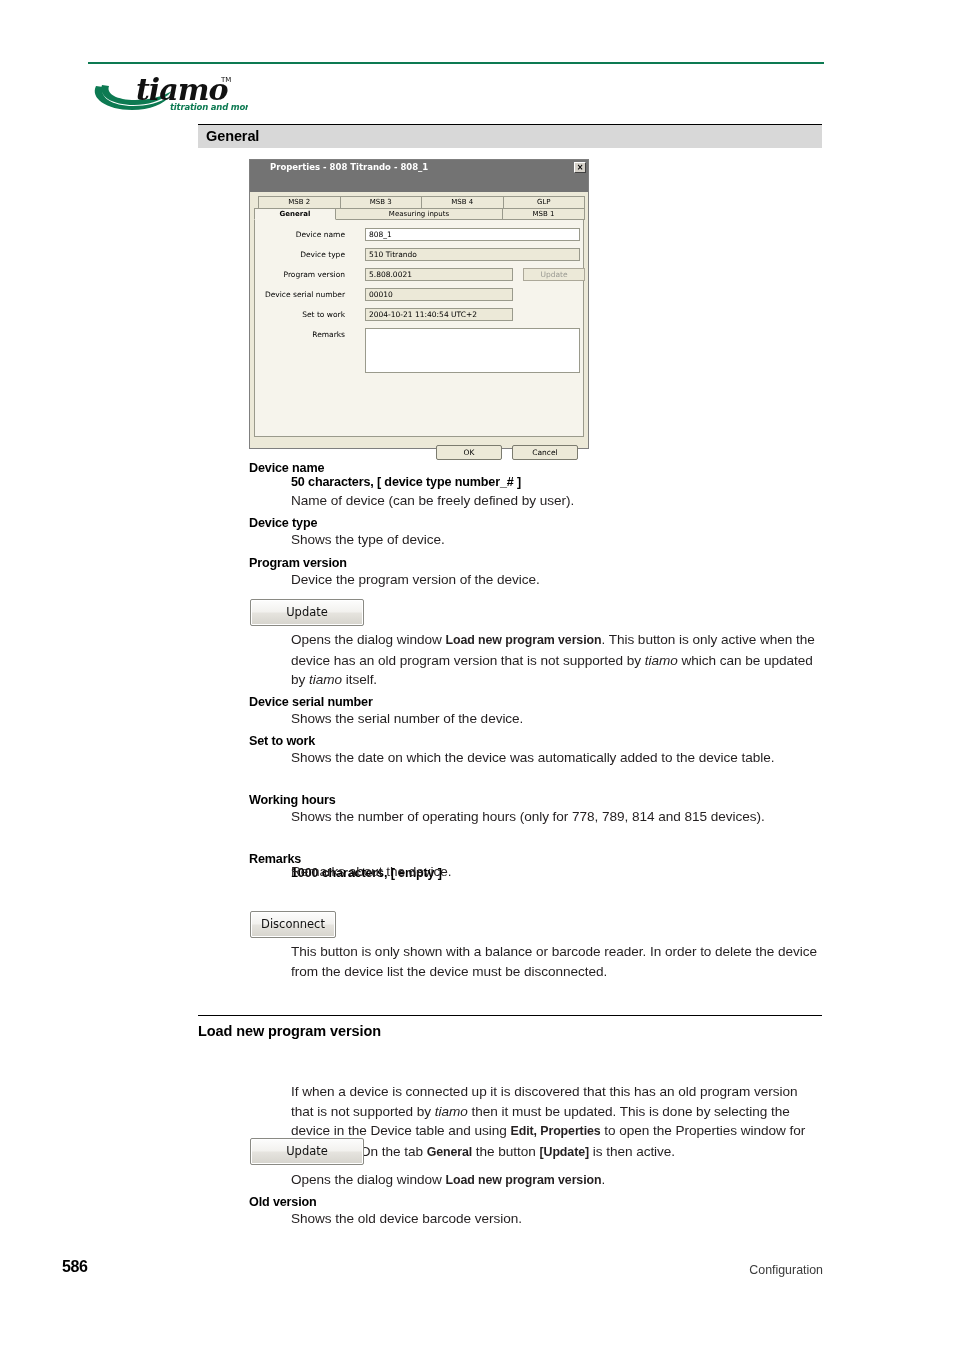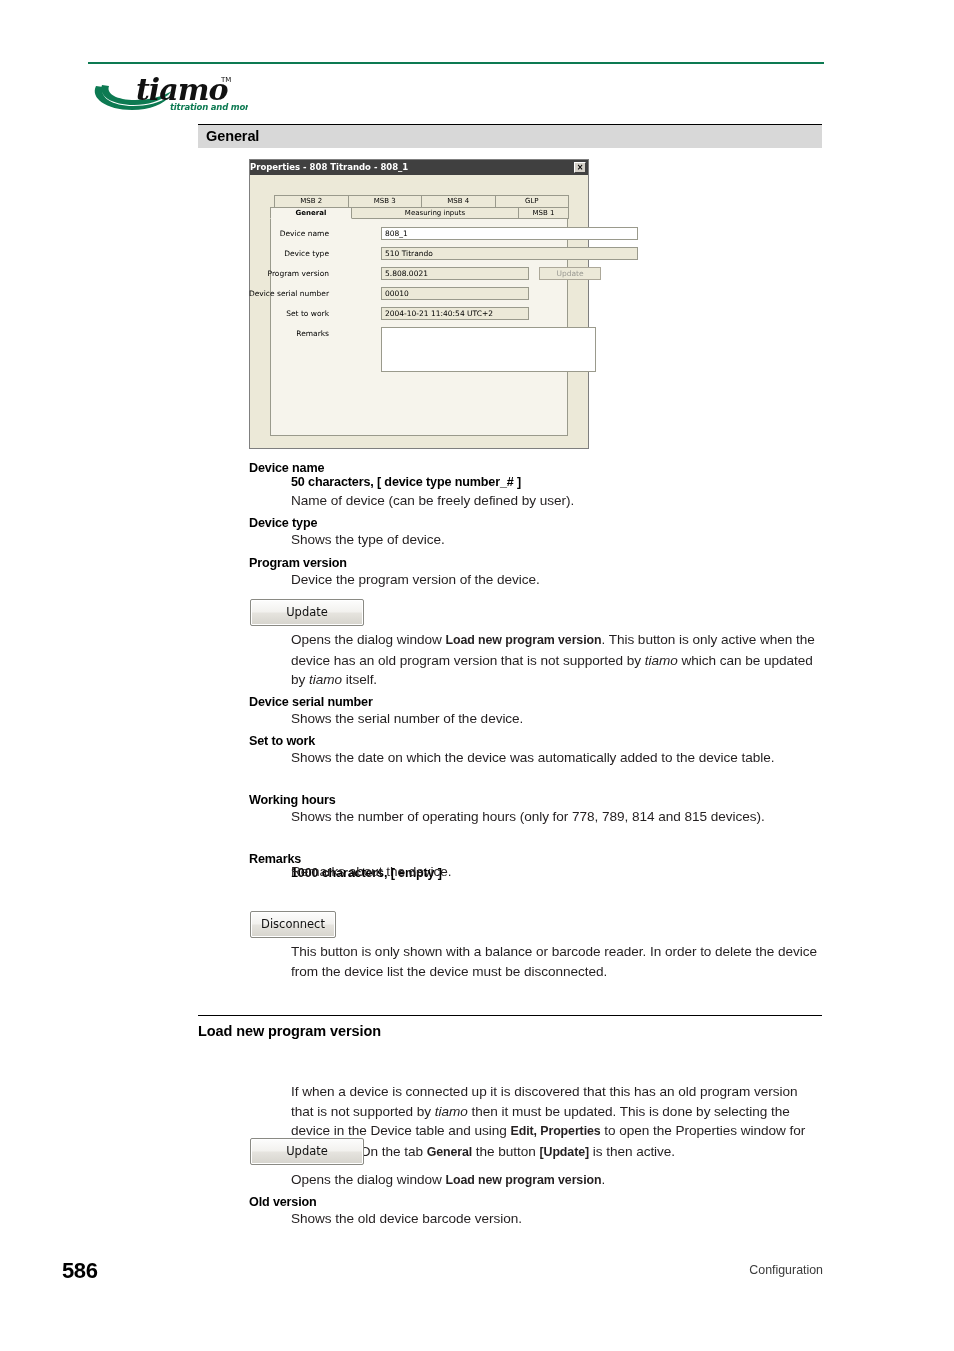--- a/index.html
+++ b/index.html
@@ -72,48 +72,48 @@
   .dialog {
     position: absolute;
     left: 249px; top: 159px;
     width: 340px; height: 290px;
     background: #ece9d8;
     border: 1px solid #7f7f7f;
     font-family: "DejaVu Sans", sans-serif;
   }
   .dlg-title {
     position: relative;
-    height: 15px;
-    background: #404040;
+    height: 32px;
+    background: #737373;
     color: #fff;
     font-size: 8.5px;
     font-weight: bold;
     line-height: 15px;
-    padding-left: 0;
+    padding-left: 20px;
     white-space: nowrap;
     overflow: hidden;
   }
   .dlg-close {
     position: absolute;
     right: 2px; top: 1.5px;
     width: 12px; height: 11px;
     background: #d4d0c8;
     border: 1px solid #fff;
     border-right-color: #404040;
     border-bottom-color: #404040;
     color: #000;
     font-size: 8px;
     font-weight: bold;
     line-height: 9px;
     text-align: center;
     font-family: "DejaVu Sans", sans-serif;
   }
   .dlg-body {
     position: relative;
-    padding: 20px;
+    padding: 4px;
     height: 273px;
   }
 
   
   .tab-row {
     display: flex;
     height: 12px;
     padding-left: 4px;
   }
   .tab {
@@ -172,21 +172,21 @@
     border: 1px solid #9a9a8c;
     background: #ece9d8;
     font-size: 7.5px;
     line-height: 11px;
     padding-left: 3px;
     color: #000;
     white-space: nowrap;
     overflow: hidden;
   }
   .field-box.editable { background: #ffffff; }
-  .field-box.w-long  { width: 257px; }
+  .field-box.w-long  { width: 215px; }
   .field-box.w-med   { width: 148px; }
   .dlg-update-btn {
     position: absolute;
     left: 268px;
     width: 62px; height: 13px;
     background: #ece9d8;
     border: 1px solid #aca899;
     font-size: 7.5px;
     line-height: 11px;
     text-align: center;
@@ -269,21 +269,21 @@
     color: #111;
     text-align: center;
     line-height: 25px;
     box-shadow: inset 0 0 0 1px #ffffff;
   }
 
   
   .footer-pageno {
     position: absolute;
     left: 62px; top: 1258px;
-    font-size: 22px;
+    font-size: 16px;
     font-weight: bold;
     letter-spacing: -0.4px;
   }
   .footer-chapter {
     position: absolute;
     right: 131px; top: 1263px;
     font-size: 12.4px;
     color: #3b3b3b;
   }
 </style>
@@ -355,20 +355,24 @@
         <div class="field-box w-med">2004-10-21 11:40:54 UTC+2</div>
       </div>
 
       <div class="field-row" style="top:108px;height:45px">
         <span class="remarks-label">Remarks</span>
         <div class="remarks-box"></div>
       </div>
 
     </div>
 
+    <div class="dlg-footer">
+      <div class="dlg-btn ok">OK</div>
+      <div class="dlg-btn cancel">Cancel</div>
+    </div>
   </div>
 </div>
 
 <div class="term" style="top:461px">Device name</div>
 <div class="sub-bold" style="top:475px">50 characters, [ device type number_# ]</div>
 <div class="para" style="top:491px">Name of device (can be freely defined by user).</div>
 
 <div class="term" style="top:516px">Device type</div>
 <div class="para" style="top:530px">Shows the type of device.</div>
 

